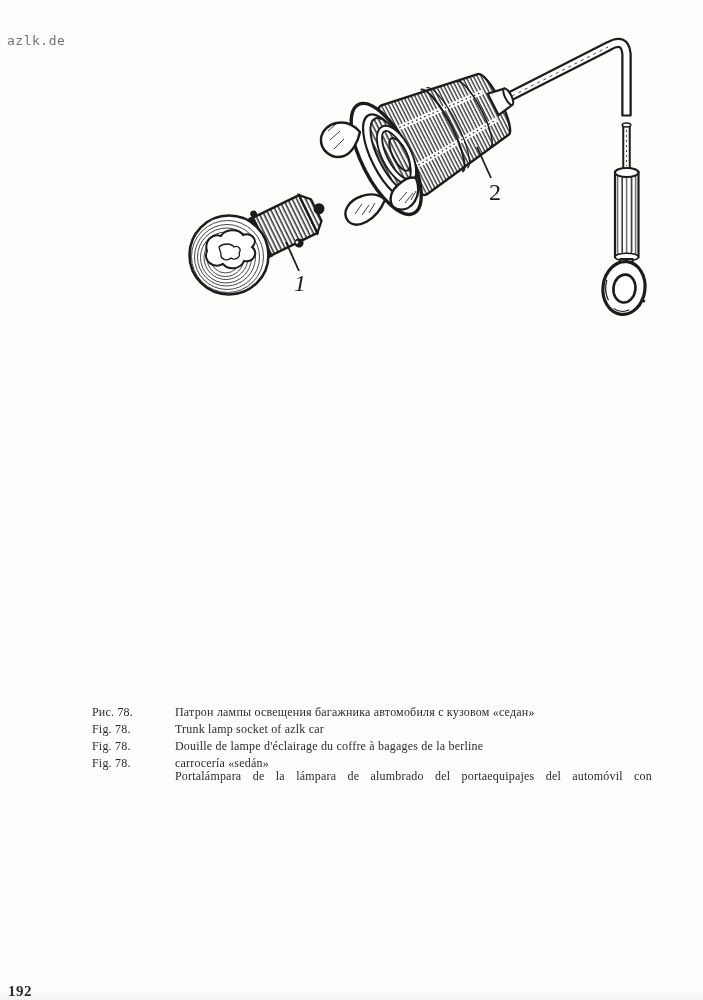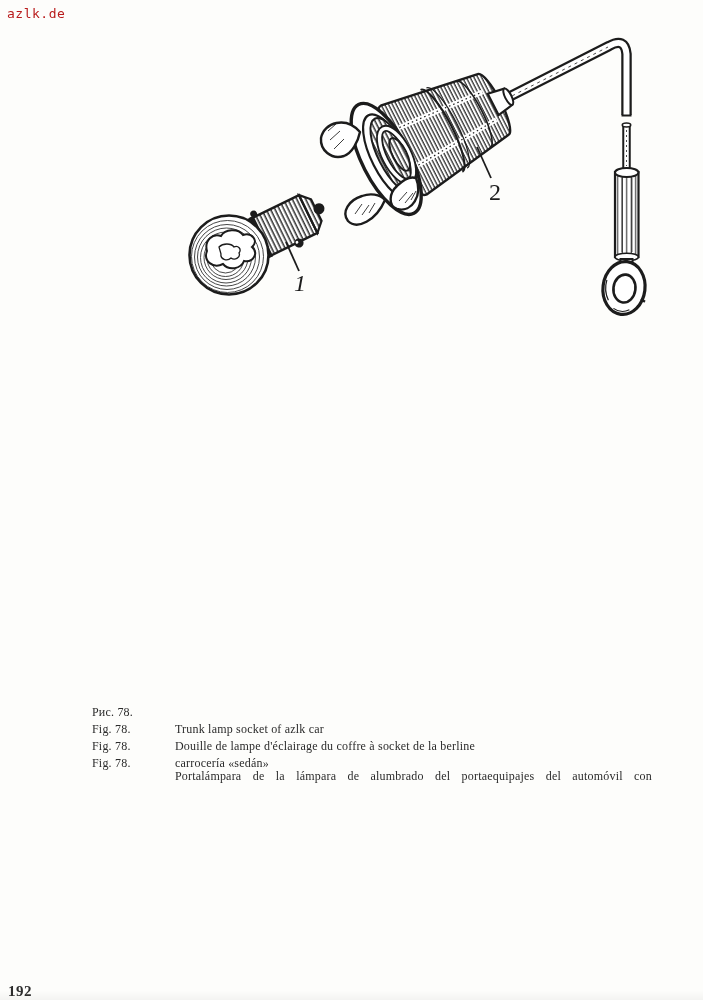--- a/index.html
+++ b/index.html
@@ -38,21 +38,21 @@
     margin-top: 8px;
   }
   .bottom-edge {
     position: absolute; left: 0; bottom: 0; width: 703px; height: 10px;
     background: linear-gradient(to bottom, rgba(0,0,0,0), rgba(0,0,0,0.04));
   }
 </style>
 </head>
 <body style="background: rgb(253, 253, 251);">
 
-<div class="watermark" style="color: #b91c1c;">azlk.de</div>
+<div class="watermark" style="color: #737373; margin-top: 27px;">azlk.de</div>
 
 <div class="figure-wrap">
 <svg width="703" height="345" viewBox="0 0 703 345" xmlns="http://www.w3.org/2000/svg">
   <defs>
     <pattern id="hatchA" width="3.4" height="10" patternUnits="userSpaceOnUse">
       <rect width="3.4" height="10" fill="#ffffff"></rect>
       <line x1="1" y1="0" x2="1" y2="10" stroke="#1c1c1c" stroke-width="1.2"></line>
     </pattern>
     <pattern id="hatchB" width="4" height="10" patternUnits="userSpaceOnUse">
       <rect width="4" height="10" fill="#ffffff"></rect>
@@ -171,30 +171,31 @@
     <line x1="286" y1="242" x2="299" y2="271" stroke="#1c1c1c" stroke-width="1.8"></line>
     <text x="294" y="291" font-family="Liberation Serif, serif" font-style="italic" font-size="24" fill="#1c1c1c">1</text>
   </g>
 </svg>
 </div>
 
 <div class="caption">
 
   <div class="caption-entry">
     <span class="caption-label">Рис. 78.</span>
+    <span><span class="caption-line">Патрон лампы освещения багажника автомобиля с кузовом «седан»</span></span>
   </div>
 
   <div class="caption-entry">
     <span class="caption-label">Fig. 78.</span>
     <span><span class="caption-line">Trunk lamp socket of azlk car</span></span>
   </div>
 
   <div class="caption-entry">
     <span class="caption-label">Fig. 78.</span>
-    <span><span class="caption-line">Douille de lampe d'éclairage du coffre à socket de la berline</span></span>
+    <span><span class="caption-line">Douille de lampe d'éclairage du coffre à bagages de la berline</span></span>
   </div>
 
 
   <div class="caption-entry">
     <span class="caption-label">Fig. 78.</span>
     <span>
       <div class="caption-line">carrocería «sedán»</div>
       <div class="caption-line justified">Portalámpara de la lámpara de alumbrado del portaequipajes del automóvil con</div>
     </span>
   </div>

